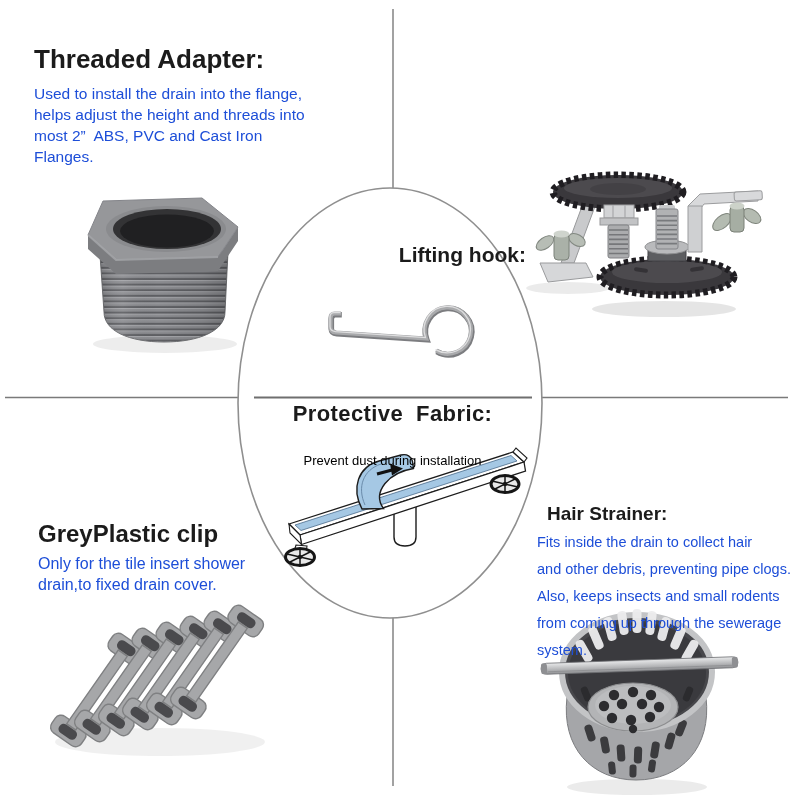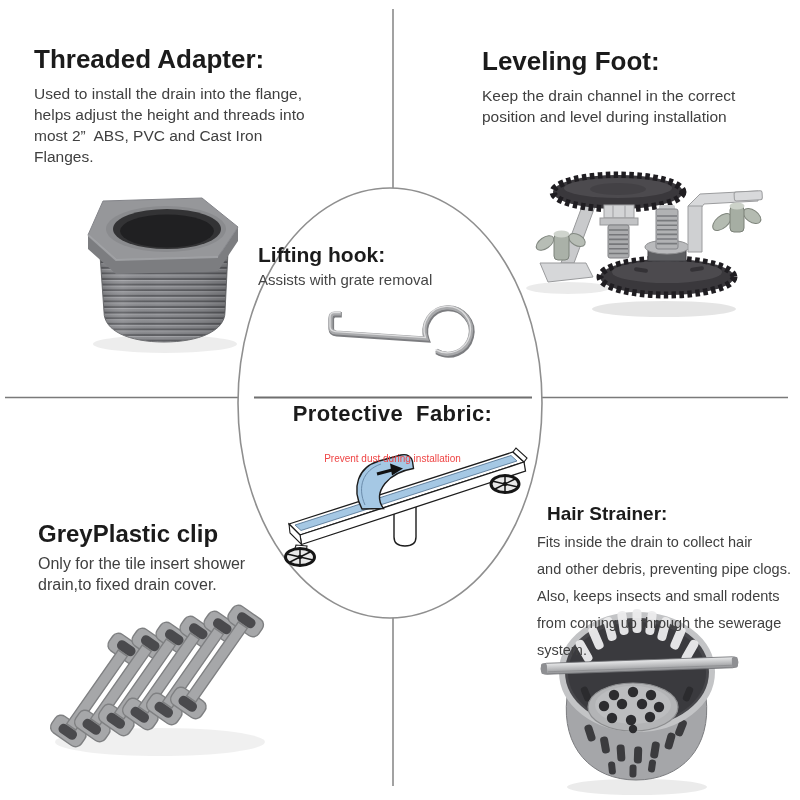--- a/index.html
+++ b/index.html
@@ -1,33 +1,33 @@
 <!DOCTYPE html>
 <html><head>
 <meta charset="utf-8">
 <style>
   html,body{margin:0;padding:0;background:#ffffff;}
   .stage{position:relative;width:800px;height:800px;background:#fff;overflow:hidden;
          font-family:"Liberation Sans",sans-serif;padding-left:12px;}
   svg.art{position:absolute;left:0;top:0;}
   .blk{position:absolute;margin:0;z-index:2;}
   .blk h2{margin:0;color:#1b1b1b;font-weight:bold;white-space:pre-wrap;line-height:1.12;}
-  .blk p{margin:0;color:#404040;white-space:pre-wrap;}
+  .blk p{margin:0;color:#1d4ed8;white-space:pre-wrap;}
   .ta{left:34px;top:45px;width:330px;}
   .ta h2{font-size:26px;margin-bottom:9px;}
   .ta p{font-size:15.5px;line-height:21px;}
   .lf{left:482px;top:47px;width:310px;}
   .lf h2{font-size:26px;margin-bottom:9px;}
   .lf p{font-size:15.5px;line-height:21px;}
-  .lh{left:258px;top:243px;width:268px;text-align:left;}
+  .lh{left:258px;top:243px;width:268px;text-align:right;}
   .lh h2{font-size:21px;margin-bottom:4px;}
   .lh p{font-size:15px;color:#454545;}
   .pf{left:250px;top:402px;width:285px;text-align:center;}
   .pf h2{font-size:22px;margin-bottom:3px;letter-spacing:.4px;}
-  .pf p{font-size:10px;color:#ef4444;margin-top:26px;}
+  .pf p{font-size:13px;color:#000000;margin-top:26px;}
   .gp{left:38px;top:521px;width:260px;text-align:left;}
   .gp h2{font-size:24px;margin-bottom:5px;}
   .gp p{font-size:16px;line-height:21px;}
   .hs{left:537px;top:503px;width:256px;}
   .hs h2{font-size:19px;margin-bottom:5px;margin-left:10px;}
   .hs p{font-size:14.5px;line-height:27px;}
 </style>
 </head>
 <body>
 
@@ -214,29 +214,23 @@
 </svg>
 
   <section class="blk ta">
     <h2>Threaded Adapter:</h2>
     <p>Used to install the drain into the flange,
 helps adjust the height and threads into
 most 2”  ABS, PVC and Cast Iron
 Flanges.</p>
   </section>
 
-  <section class="blk lf">
-    <h2>Leveling Foot:</h2>
-    <p>Keep the drain channel in the correct
-position and level during installation</p>
-  </section>
 
   <section class="blk lh">
     <h2>Lifting hook:</h2>
-    <p>Assists with grate removal</p>
   </section>
 
   <section class="blk pf">
     <h2>Protective  Fabric:</h2>
     <p>Prevent dust during installation</p>
   </section>
 
   <section class="blk gp">
     <h2>GreyPlastic clip</h2>
     <p>Only for the tile insert shower

